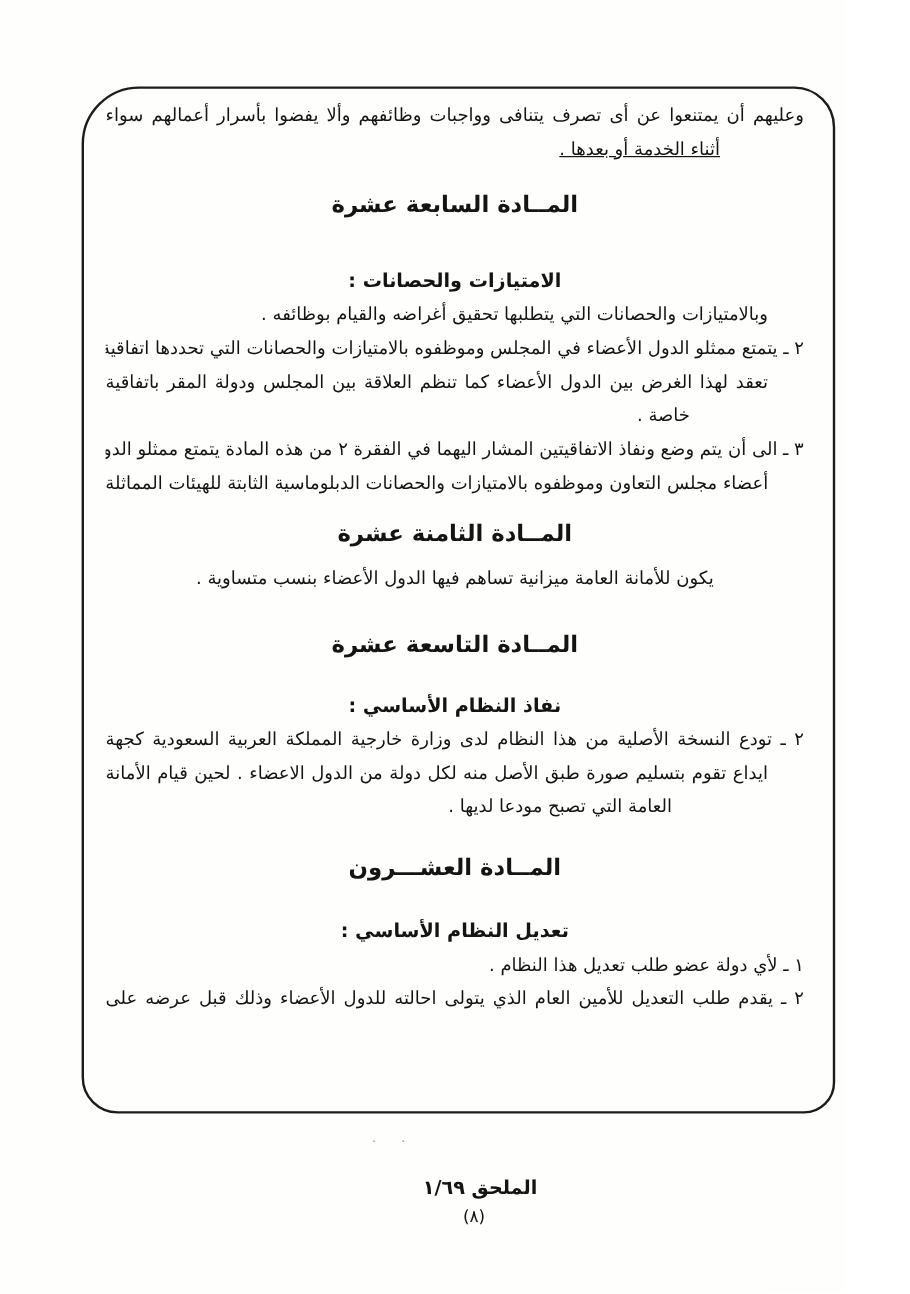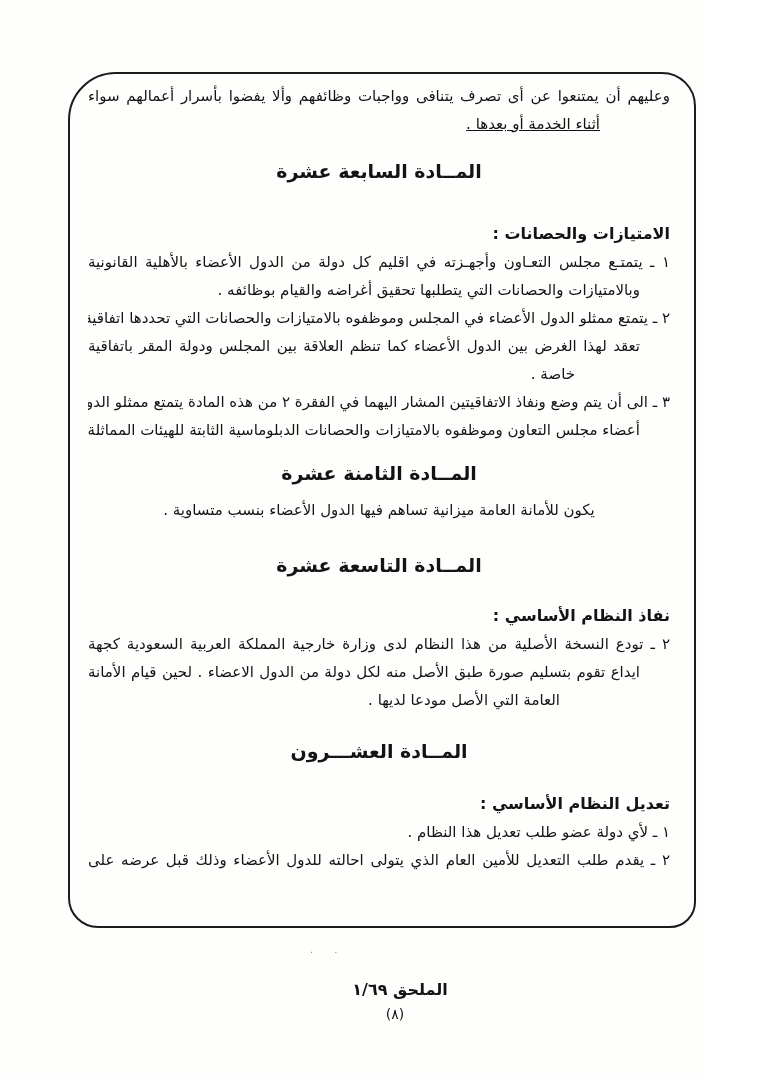--- a/index.html
+++ b/index.html
@@ -57,21 +57,21 @@
   .mt-t18 { margin-top: 14px; }
   .mt-b18 { margin-top: 8px; }
   .mt-t19 { margin-top: 26px; }
   .mt-s19 { margin-top: 22px; }
   .mt-t20 { margin-top: 22px; }
   .mt-s20 { margin-top: 24px; }
   .section-heading {
     font-size: 16px;
     font-weight: bold;
     line-height: 28px;
-    text-align: right;
+    text-align: center;
     white-space: nowrap;
   }
   .stray-marks {
     position: absolute;
     left: 310px;
     top: 944px;
     font-size: 10px;
     color: #8a8a8a;
     letter-spacing: 9px;
   }
@@ -107,21 +107,20 @@
     <div>
       <div class="ln jl">وعليهم أن يمتنعوا عن أى تصرف يتنافى وواجبات وظائفهم وألا يفضوا بأسرار أعمالهم سواء</div>
       <div class="ln pr70">أثناء الخدمة أو بعدها .</div>
     </div>
 
     <div>
       <div class="art-title mt-t17">المــادة السابعة عشرة</div>
       <div class="section-heading mt-s17">الامتيازات والحصانات :</div>
 
       <div>
-        <div class="ln jl">١ ـ يتمتـع مجلس التعـاون وأجهـزته في اقليم كل دولة من الدول الأعضاء بالأهلية القانونية</div>
         <div class="ln pr30">وبالامتيازات والحصانات التي يتطلبها تحقيق أغراضه والقيام بوظائفه .</div>
       </div>
       <div>
         <div class="ln jl">٢ ـ يتمتع ممثلو الدول الأعضاء في المجلس وموظفوه بالامتيازات والحصانات التي تحددها اتفاقية</div>
         <div class="ln jl pr30">تعقد لهذا الغرض بين الدول الأعضاء كما تنظم العلاقة بين المجلس ودولة المقر باتفاقية</div>
         <div class="ln pr95">خاصة .</div>
       </div>
       <div>
         <div class="ln jl">٣ ـ الى أن يتم وضع ونفاذ الاتفاقيتين المشار اليهما في الفقرة ٢ من هذه المادة يتمتع ممثلو الدول</div>
         <div class="ln pr30">أعضاء مجلس التعاون وموظفوه بالامتيازات والحصانات الدبلوماسية الثابتة للهيئات المماثلة .</div>
@@ -133,21 +132,21 @@
       <div class="ln cl mt-b18">يكون للأمانة العامة ميزانية تساهم فيها الدول الأعضاء بنسب متساوية .</div>
     </div>
 
     <div>
       <div class="art-title mt-t19">المــادة التاسعة عشرة</div>
       <div class="section-heading mt-s19">نفاذ النظام الأساسي :</div>
 
       <div>
         <div class="ln jl">٢ ـ تودع النسخة الأصلية من هذا النظام لدى وزارة خارجية المملكة العربية السعودية كجهة</div>
         <div class="ln jl pr30">ايداع تقوم بتسليم صورة طبق الأصل منه لكل دولة من الدول الاعضاء . لحين قيام الأمانة</div>
-        <div class="ln pr110">العامة التي الأصل مودعا لديها .</div>
+        <div class="ln pr110">العامة التي تصبح مودعا لديها .</div>
       </div>
     </div>
 
     <div>
       <div class="art-title mt-t20">المــادة العشـــرون</div>
       <div class="section-heading mt-s20">تعديل النظام الأساسي :</div>
 
       <div>
         <div class="ln">١ ـ لأي دولة عضو طلب تعديل هذا النظام .</div>
       </div>

